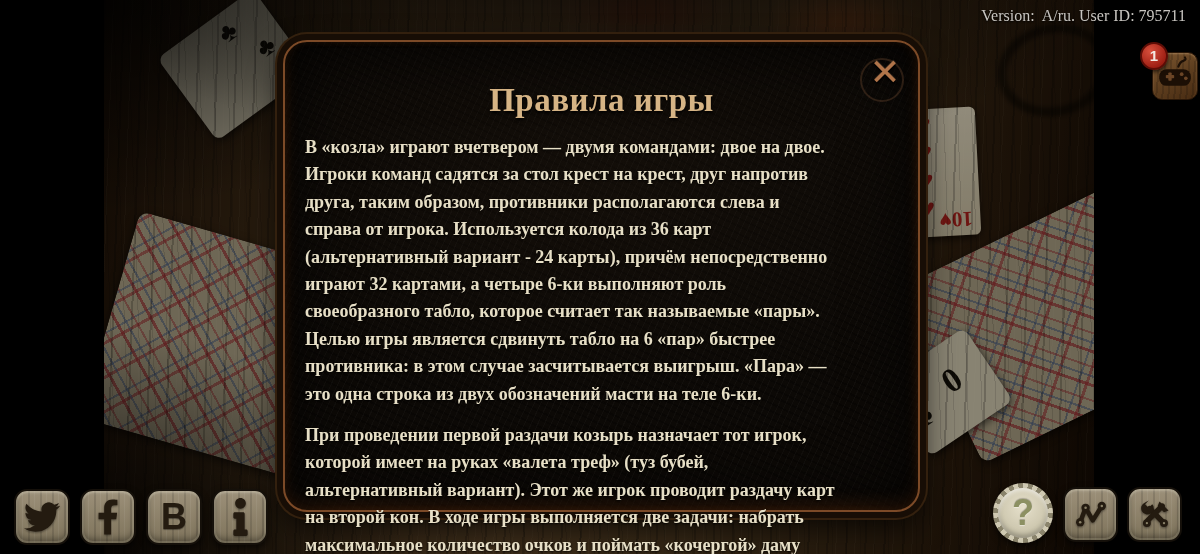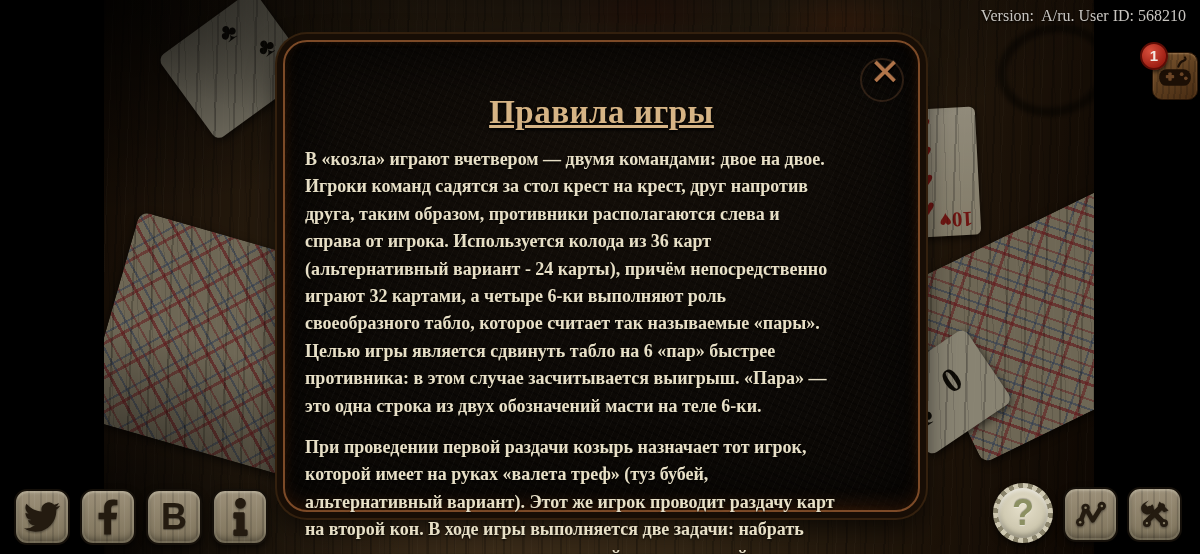--- a/index.html
+++ b/index.html
@@ -51,22 +51,22 @@
       repeating-linear-gradient(115deg,rgba(255,255,255,.022) 0 1px,transparent 1px 6px),
       repeating-linear-gradient(25deg,rgba(0,0,0,.28) 0 2px,transparent 2px 7px);
     box-shadow:
       0 0 0 6px #170d05,
       0 0 0 8px #33200e,
       0 12px 32px rgba(0,0,0,.85),
       inset 0 0 70px rgba(0,0,0,.85),
       inset 0 -8px 14px rgba(150,75,25,.32),
       inset 2px 0 6px rgba(120,60,20,.18),
       inset -2px 0 6px rgba(120,60,20,.18);}
-  .modal-title{margin:0;padding-top:52px;text-align:center;font-size:33px;font-weight:700;
-    color:#d6b485;letter-spacing:.5px;text-shadow:0 2px 3px #000;text-decoration:underline;}
+  .modal-title{margin:0;padding-top:40px;text-align:center;font-size:33px;font-weight:700;
+    color:#d6b485;letter-spacing:.5px;text-shadow:0 2px 3px #000;}
   .modal-body{margin:15px 20px 0 20px;font-size:18px;line-height:27.4px;font-weight:700;
     color:#e7dfc6;white-space:pre-line;text-shadow:0 1px 2px rgba(0,0,0,.85);}
   .modal-body.p2{margin-top:14px;}
   .modal-close{position:absolute;top:4px;right:6px;width:54px;height:54px;border:none;background:none;
     cursor:pointer;padding:0;}
   .modal-close .ring{position:absolute;left:2px;top:12px;width:40px;height:40px;border-radius:50%;
     border:2px solid rgba(140,95,60,.28);}
   .modal-close .x{position:relative;font-size:37px;font-weight:700;color:#b1754a;line-height:54px;
     font-family:"DejaVu Sans",sans-serif;
     text-shadow:0 2px 2px rgba(0,0,0,.9), 0 -1px 1px rgba(255,200,150,.18);}
@@ -156,21 +156,21 @@
 Целью игры является сдвинуть табло на 6 «пар» быстрее
 противника: в этом случае засчитывается выигрыш. «Пара» —
 это одна строка из двух обозначений масти на теле 6-ки.</div>
     <div class="modal-body p2">При проведении первой раздачи козырь назначает тот игрок,
 которой имеет на руках «валета треф» (туз бубей,
 альтернативный вариант). Этот же игрок проводит раздачу карт
 на второй кон. В ходе игры выполняется две задачи: набрать
 максимальное количество очков и поймать «кочергой» даму</div>
   </div>
 
-  <div class="version">Version:  A/ru. User ID: 568210</div>
+  <div class="version">Version:  A/ru. User ID: 795711</div>
   <button class="gamepad-btn">
     <span class="badge">1</span>
     <svg width="40" height="40" viewBox="0 0 48 48">
       <path d="M28 14 q2 -6 6 -7 q4 -1 2 -4" fill="none" stroke="#1c0f05" stroke-width="2.6" stroke-linecap="round"></path>
       <rect x="5" y="17" width="38" height="20" rx="9" fill="#1c0f05"></rect>
       <rect x="13" y="24" width="10" height="4" rx="1" fill="#6b4526"></rect>
       <rect x="16" y="21" width="4" height="10" rx="1" fill="#6b4526"></rect>
       <circle cx="32" cy="23" r="2.2" fill="#6b4526"></circle>
       <circle cx="37" cy="28" r="2.2" fill="#6b4526"></circle>
     </svg>

